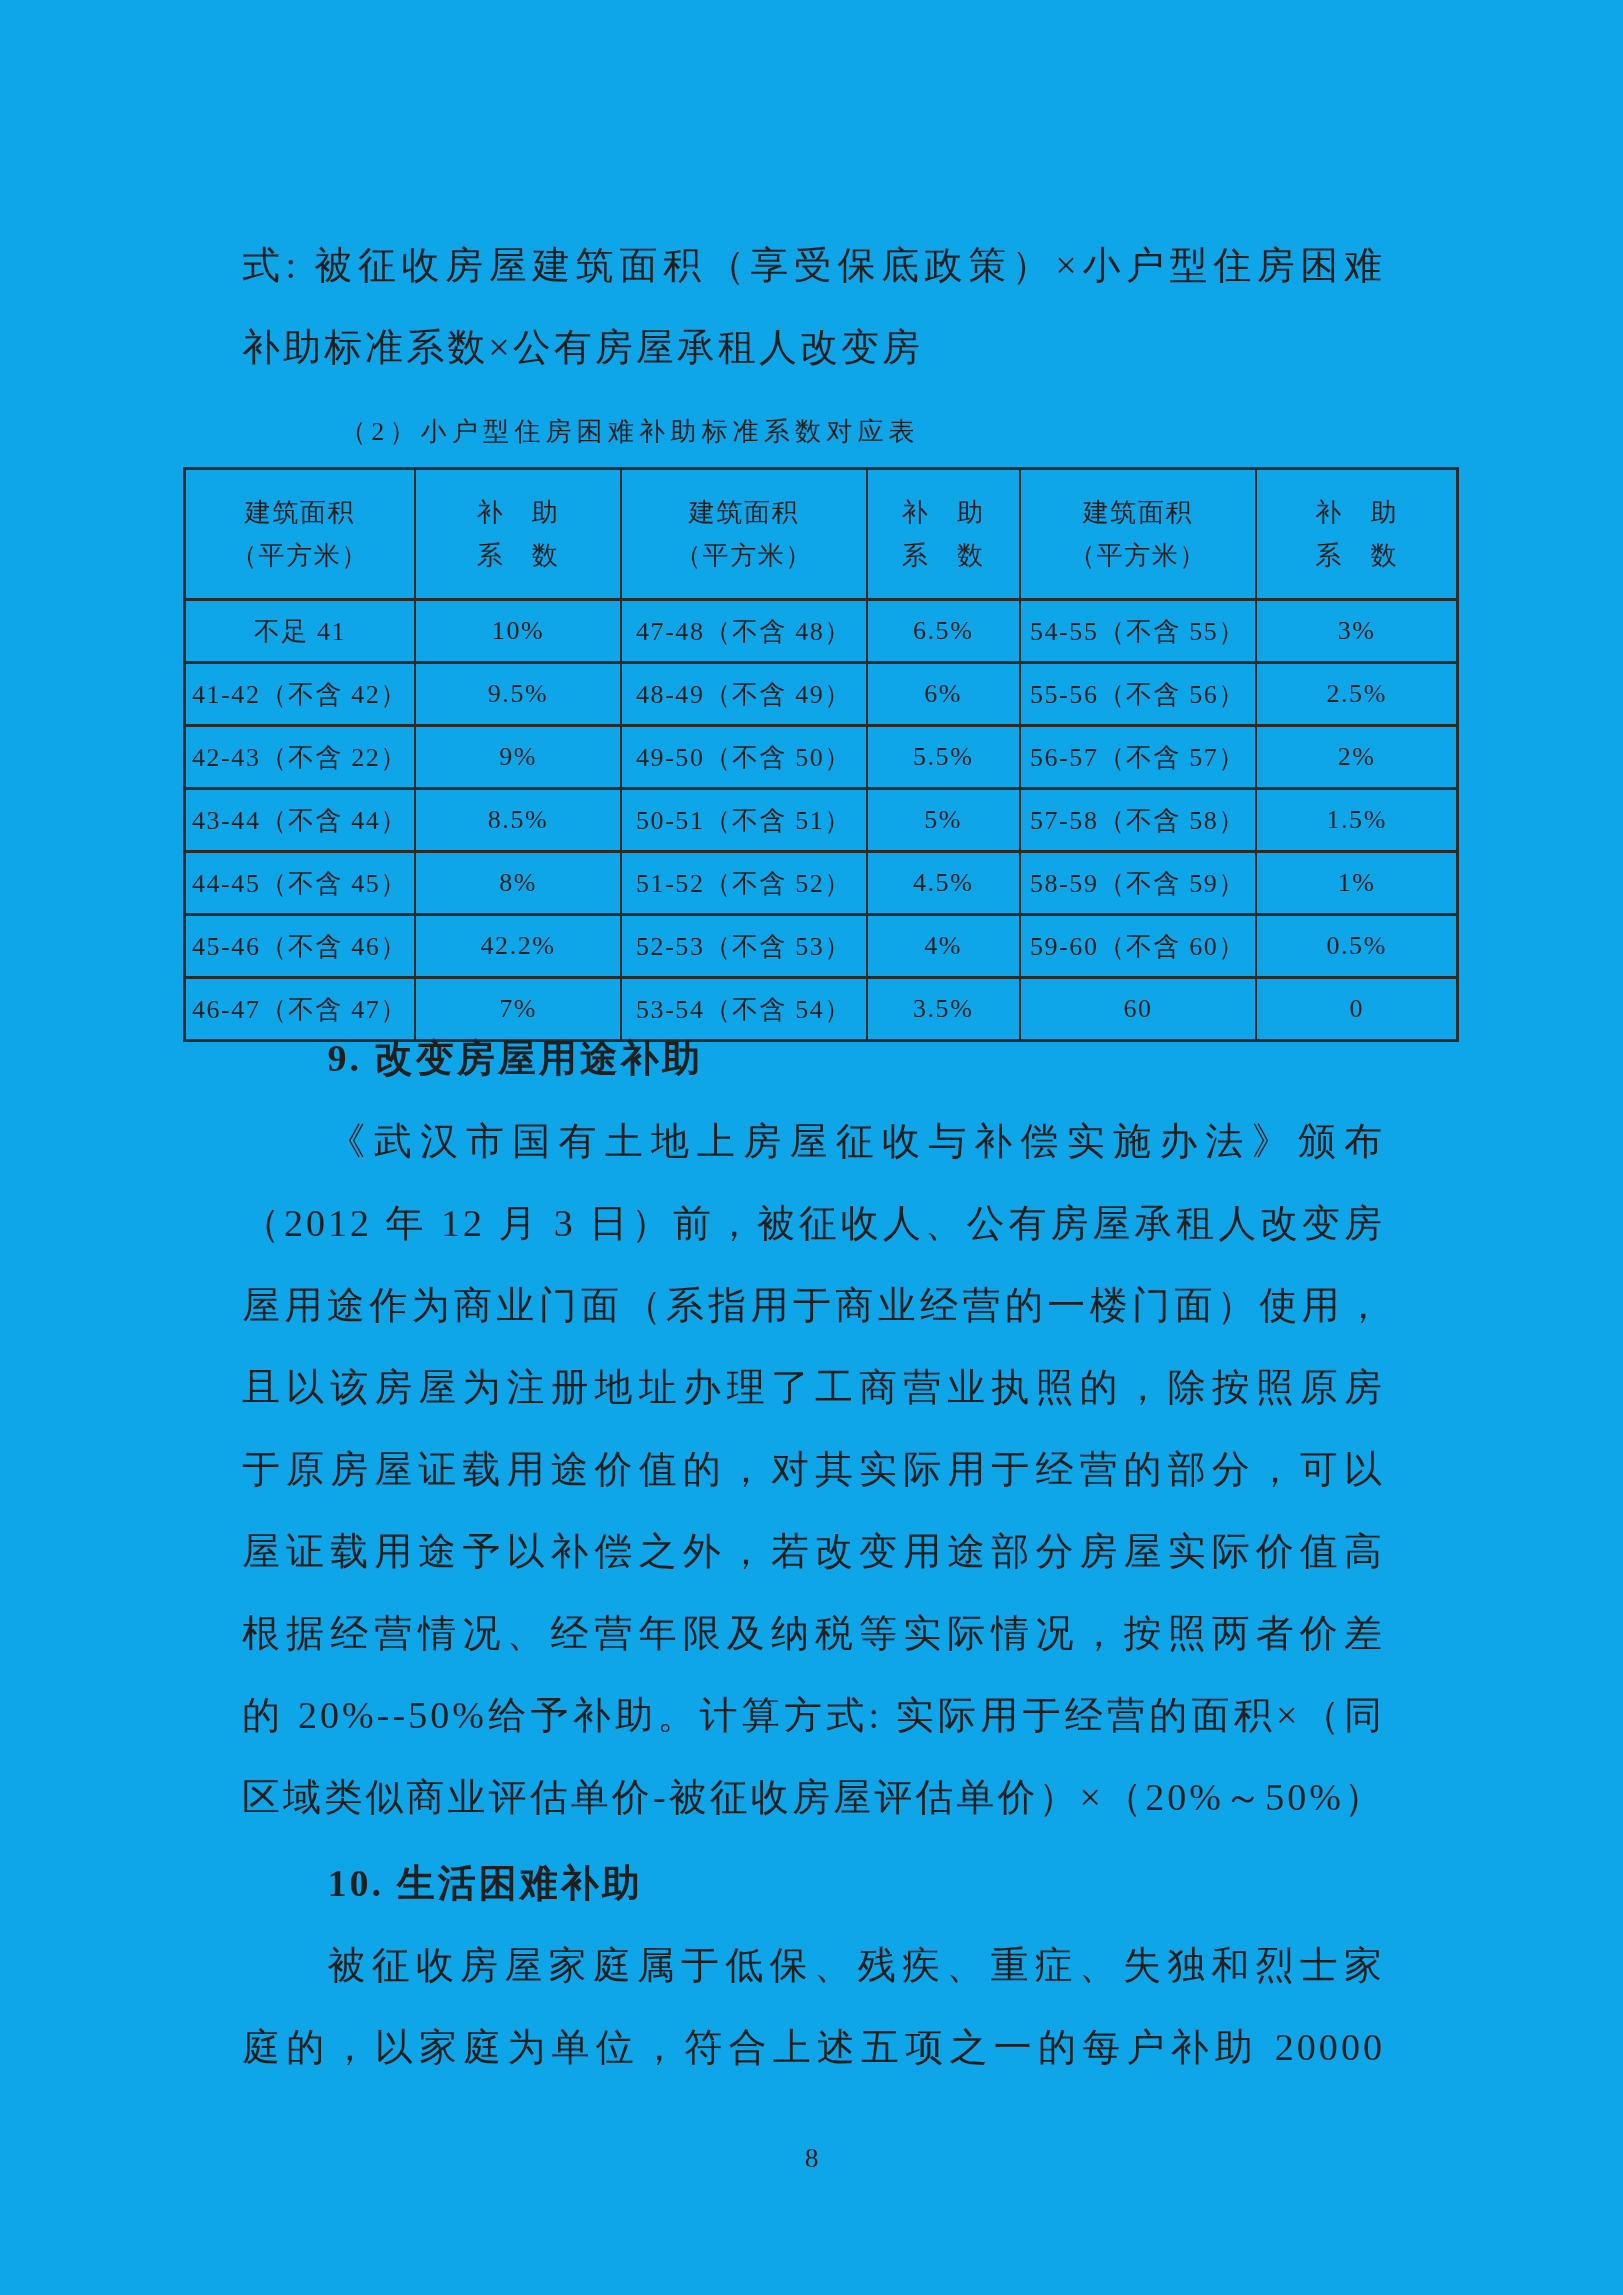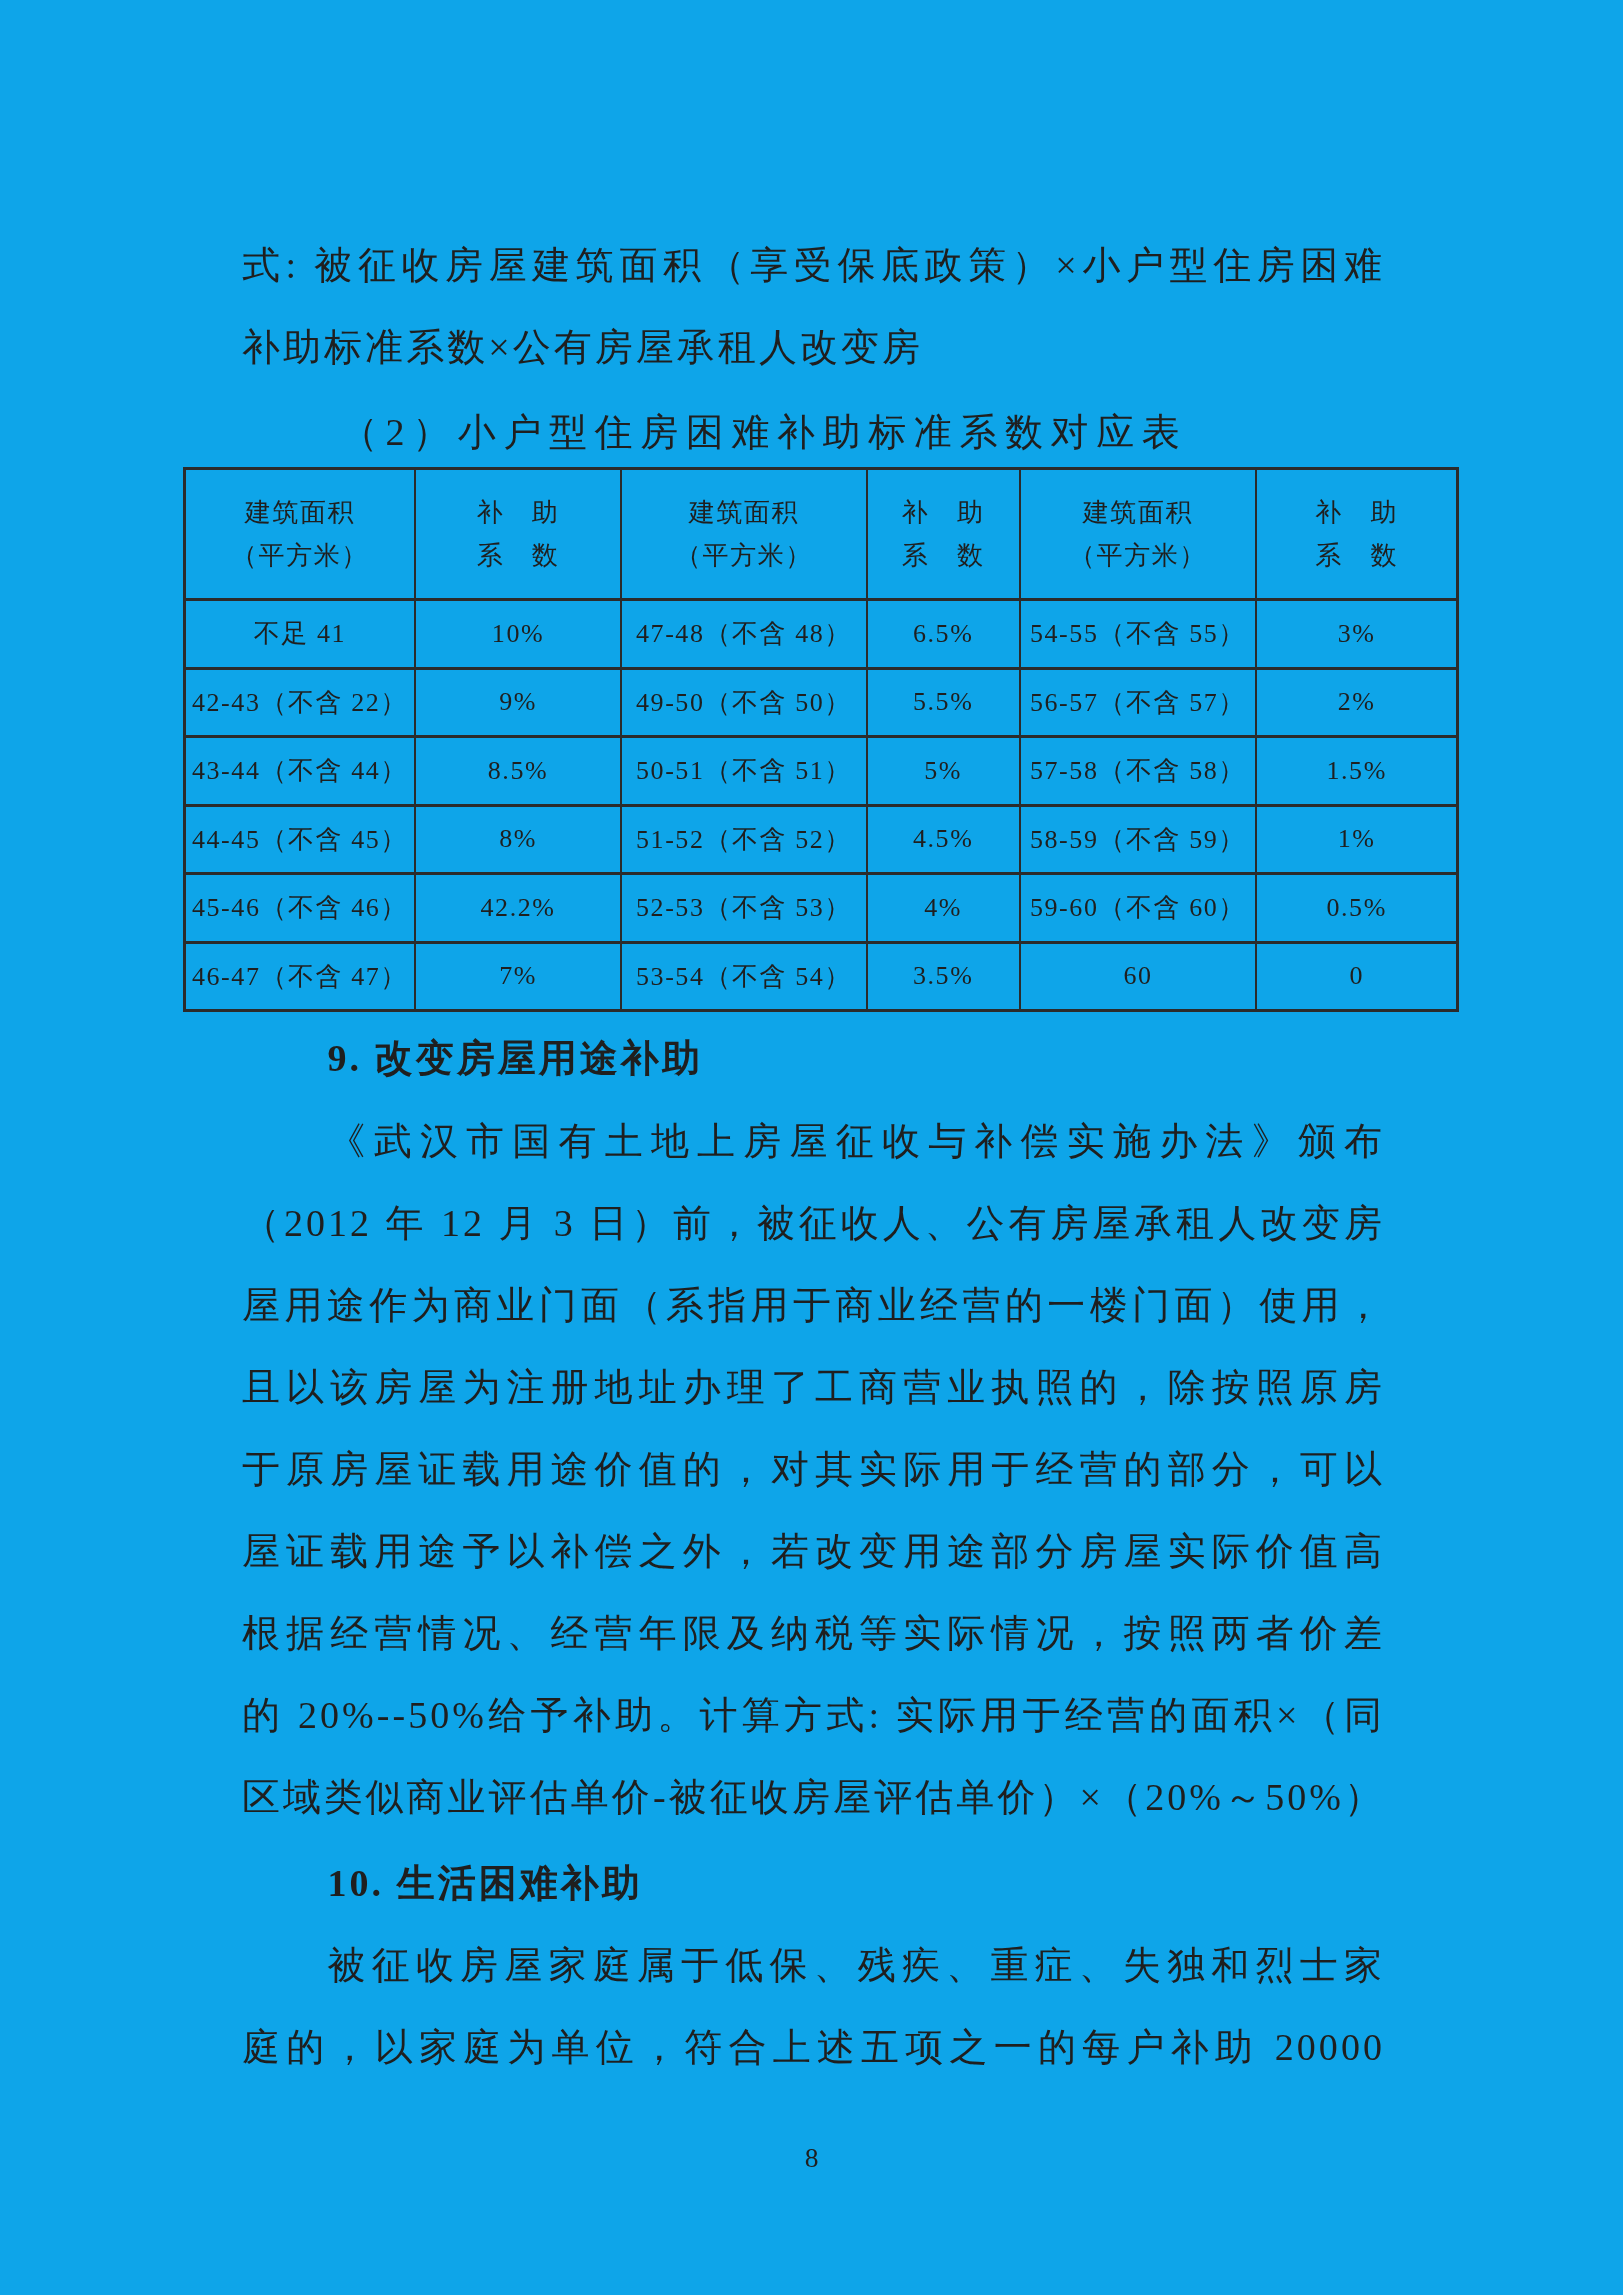--- a/index.html
+++ b/index.html
@@ -21,21 +21,21 @@
     text-align: justify;
     overflow: hidden;
   }
   .fill { text-align-last: justify; }
   .ind2 { text-indent: 2.25em; }
   .bold { font-weight: bold; }
 
   .title-line {
     position: absolute;
     left: 242px; top: 391px; width: 1143px;
-    font-size: 38px; line-height: 82px; height: 82px;
+    font-size: 26px; line-height: 82px; height: 82px;
     letter-spacing: 0.2em;
     text-indent: 98px;
     overflow: hidden;
   }
 
   table.coef {
     position: absolute;
     left: 183px; top: 467px;
     width: 1276px; height: 545px;
     border-collapse: collapse;
@@ -118,20 +118,28 @@
     <tbody>
       <tr>
         <td>不足 41</td>
         <td>10%</td>
         <td>47-48（不含 48）</td>
         <td>6.5%</td>
         <td>54-55（不含 55）</td>
         <td>3%</td>
       </tr>
       <tr>
+        <td>41-42（不含 42）</td>
+        <td>9.5%</td>
+        <td>48-49（不含 49）</td>
+        <td>6%</td>
+        <td>55-56（不含 56）</td>
+        <td>2.5%</td>
+      </tr>
+      <tr>
         <td>42-43（不含 22）</td>
         <td>9%</td>
         <td>49-50（不含 50）</td>
         <td>5.5%</td>
         <td>56-57（不含 57）</td>
         <td>2%</td>
       </tr>
       <tr>
         <td>43-44（不含 44）</td>
         <td>8.5%</td>

